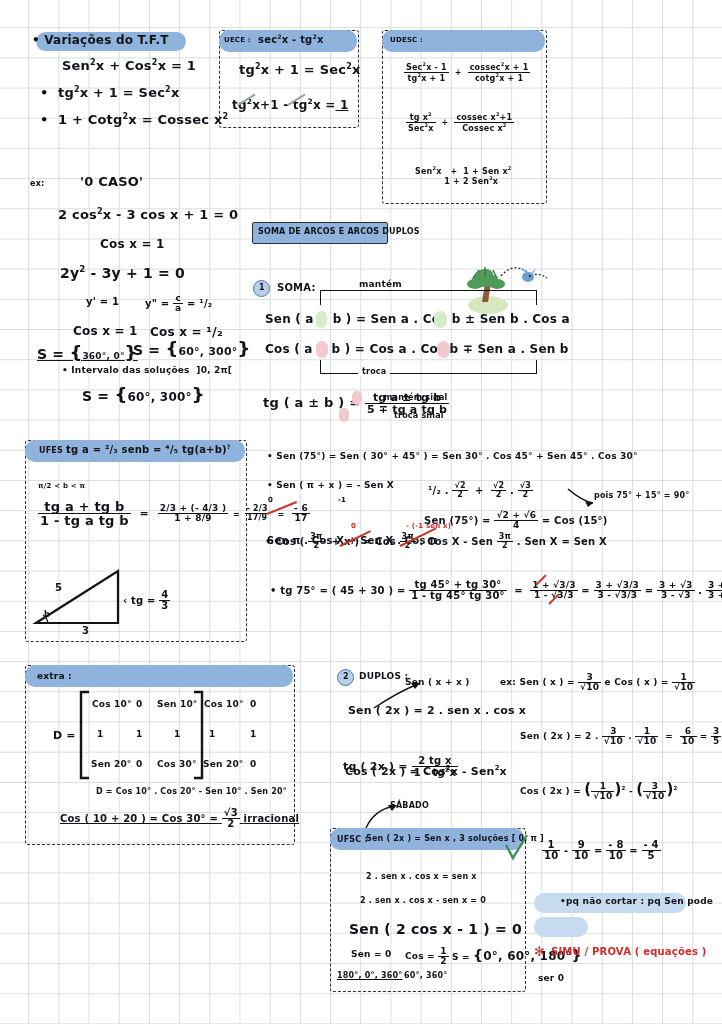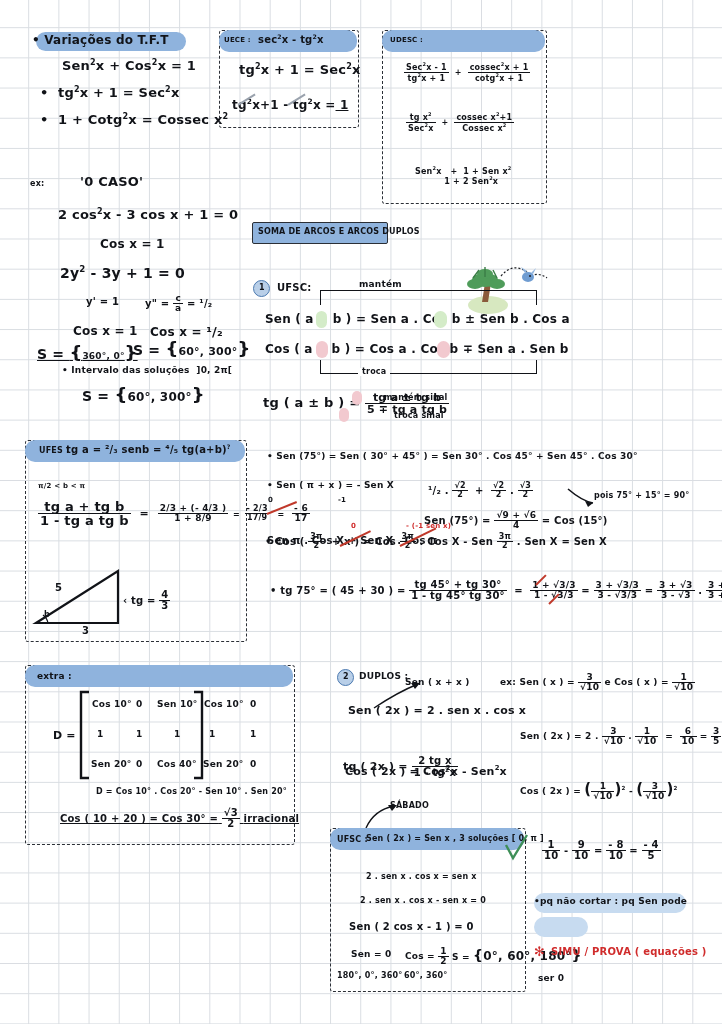--- a/index.html
+++ b/index.html
@@ -172,21 +172,21 @@
     <path d="M70 15 L66 9 L72 13 Z" fill="#8fb3dd"></path>
     <path d="M76 15 L81 10 L78 16 Z" fill="#8fb3dd"></path>
     <circle cx="75" cy="18" r="1" fill="#1b1d21"></circle>
   </g>
 </svg>
 
 <svg style="position:absolute;left:253px;top:280px;" width="17" height="17">
   <circle cx="8.5" cy="8.5" r="8" fill="#b9cfe8" stroke="#4c7ab0" stroke-width="1"></circle>
 </svg>
 <div class="ink" style="left:259px;top:284px;font-size:8px;z-index:4;">1</div>
-<div class="ink" style="left:277px;top:283px;font-size:10px;">UFSC:</div>
+<div class="ink" style="left:277px;top:283px;font-size:10px;">SOMA:</div>
 
 <div class="brace" style="left:320px;top:290px;width:215px;height:14px;border-bottom:none;"></div>
 <div class="ink" style="left:355px;top:280px;font-size:9px;background:#fff;padding:0 4px;z-index:3;">mantém</div>
 
 <div class="ink" style="left:265px;top:313px;font-size:12px;">
   <span>Sen ( a ± b ) =</span>
   <span>Sen a . Cos b</span>
   <span style="position:relative;z-index:3;">±</span>
   <span>Sen b . Cos a</span>
 </div>
@@ -292,21 +292,21 @@
 </div>
 <svg style="position:absolute;left:566px;top:487px;" width="30" height="22">
   <path d="M2 2 Q16 14 27 16" stroke="#111318" stroke-width="1.6" fill="none"></path>
   <path d="M27 16 L19 14 L22 20 Z" fill="#111318"></path>
 </svg>
 <div class="ink" style="left:594px;top:492px;font-size:8px;">pois 75° + 15° = 90°</div>
 
 <div class="ink" style="left:424px;top:511px;font-size:10px;">
   <span>Sen (75°) =</span>
   <span class="frac" style="font-size:9px;">
-    <span class="n">√9 + √6</span>
+    <span class="n">√2 + √6</span>
     <span class="d">4</span>
   </span>
   <span>= Cos (15°)</span>
 </div>
 
 <div class="ink" style="left:270px;top:580px;font-size:10px;">
   <span>• tg 75° = ( 45 + 30 ) =</span>
   <span class="frac" style="font-size:10px;">
     <span class="n">tg 45° + tg 30°</span>
     <span class="d">1 - tg 45° tg 30°</span>
@@ -350,21 +350,21 @@
 </svg>
 
 <div class="ink" style="left:92px;top:700px;font-size:9px;">Cos 10°</div>
 <div class="ink" style="left:136px;top:700px;font-size:9px;">0</div>
 <div class="ink" style="left:157px;top:700px;font-size:9px;">Sen 10°</div>
 <div class="ink" style="left:97px;top:730px;font-size:9px;">1</div>
 <div class="ink" style="left:136px;top:730px;font-size:9px;">1</div>
 <div class="ink" style="left:174px;top:730px;font-size:9px;">1</div>
 <div class="ink" style="left:91px;top:760px;font-size:9px;">Sen 20°</div>
 <div class="ink" style="left:136px;top:760px;font-size:9px;">0</div>
-<div class="ink" style="left:157px;top:760px;font-size:9px;">Cos 40°</div>
+<div class="ink" style="left:157px;top:760px;font-size:9px;">Cos 30°</div>
 
 <div class="ink" style="left:204px;top:700px;font-size:9px;">Cos 10°</div>
 <div class="ink" style="left:250px;top:700px;font-size:9px;">0</div>
 <div class="ink" style="left:209px;top:730px;font-size:9px;">1</div>
 <div class="ink" style="left:250px;top:730px;font-size:9px;">1</div>
 <div class="ink" style="left:203px;top:760px;font-size:9px;">Sen 20°</div>
 <div class="ink" style="left:250px;top:760px;font-size:9px;">0</div>
 
 <div class="ink" style="left:96px;top:788px;font-size:8px;">D = Cos 10° . Cos 20° - Sen 10° . Sen 20°</div>
 <div class="ink" style="left:60px;top:808px;font-size:10px;text-decoration:underline;">
@@ -470,30 +470,30 @@
 <div class="dashbox" style="left:330px;top:828px;width:194px;height:162px;"></div>
 <div class="hl" style="left:330px;top:828px;width:194px;height:22px;border-radius:10px;"></div>
 <div class="ink ontop" style="left:337px;top:836px;font-size:8px;">UFSC :</div>
 <div class="ink ontop" style="left:366px;top:835px;font-size:8px;">Sen ( 2x ) = Sen x , 3 soluções [ 0, π ]</div>
 <svg style="position:absolute;left:503px;top:833px;z-index:4;" width="26" height="30">
   <path d="M3 12 L10 25 L24 2" stroke="#3e8f57" stroke-width="2.4" fill="none"></path>
 </svg>
 
 <div class="ink" style="left:366px;top:873px;font-size:8px;">2 . sen x . cos x = sen x</div>
 <div class="ink" style="left:360px;top:897px;font-size:8px;">2 . sen x . cos x - sen x = 0</div>
-<div class="ink" style="left:349px;top:922px;font-size:10px;">Sen ( 2 cos x - 1 ) = 0</div>
+<div class="ink" style="left:349px;top:922px;font-size:14px;">Sen ( 2 cos x - 1 ) = 0</div>
 <div class="ink" style="left:351px;top:950px;font-size:9px;">Sen = 0</div>
 <div class="ink" style="left:405px;top:947px;font-size:9px;">
   <span>Cos =</span>
   <span class="frac" style="font-size:9px;">
     <span class="n">1</span><span class="d">2</span>
   </span>
 </div>
 <div class="ink" style="left:452px;top:948px;font-size:9px;">S = <span style="font-size:14px;">{</span><span style="font-size:12px;">0°, 60°, 180°</span><span style="font-size:14px;">}</span></div>
-<div class="ink" style="left:337px;top:972px;font-size:8px;">180°, 0°, 360°</div>
+<div class="ink" style="left:337px;top:972px;font-size:8px;text-decoration:underline;">180°, 0°, 360°</div>
 <div class="ink" style="left:404px;top:972px;font-size:8px;">60°, 360°</div>
 
 <div class="hl-light" style="left:534px;top:893px;width:152px;height:20px;"></div>
 <div class="hl-light" style="left:534px;top:917px;width:54px;height:20px;"></div>
-<div class="ink ontop" style="left:534px;top:897px;font-size:9px;">•<span>pq não cortar : pq Sen pode</span></div>
+<div class="ink ontop" style="left:560px;top:897px;font-size:9px;">•<span>pq não cortar : pq Sen pode</span></div>
 <div class="ink ontop" style="left:538px;top:974px;font-size:9px;">ser 0</div>
 <div class="ink red ontop" style="left:534px;top:945px;font-size:13px;">✻</div>
 <div class="ink red ontop" style="left:551px;top:947px;font-size:10px;">SIMU / PROVA ( equações )</div>
 
 </body></html>

